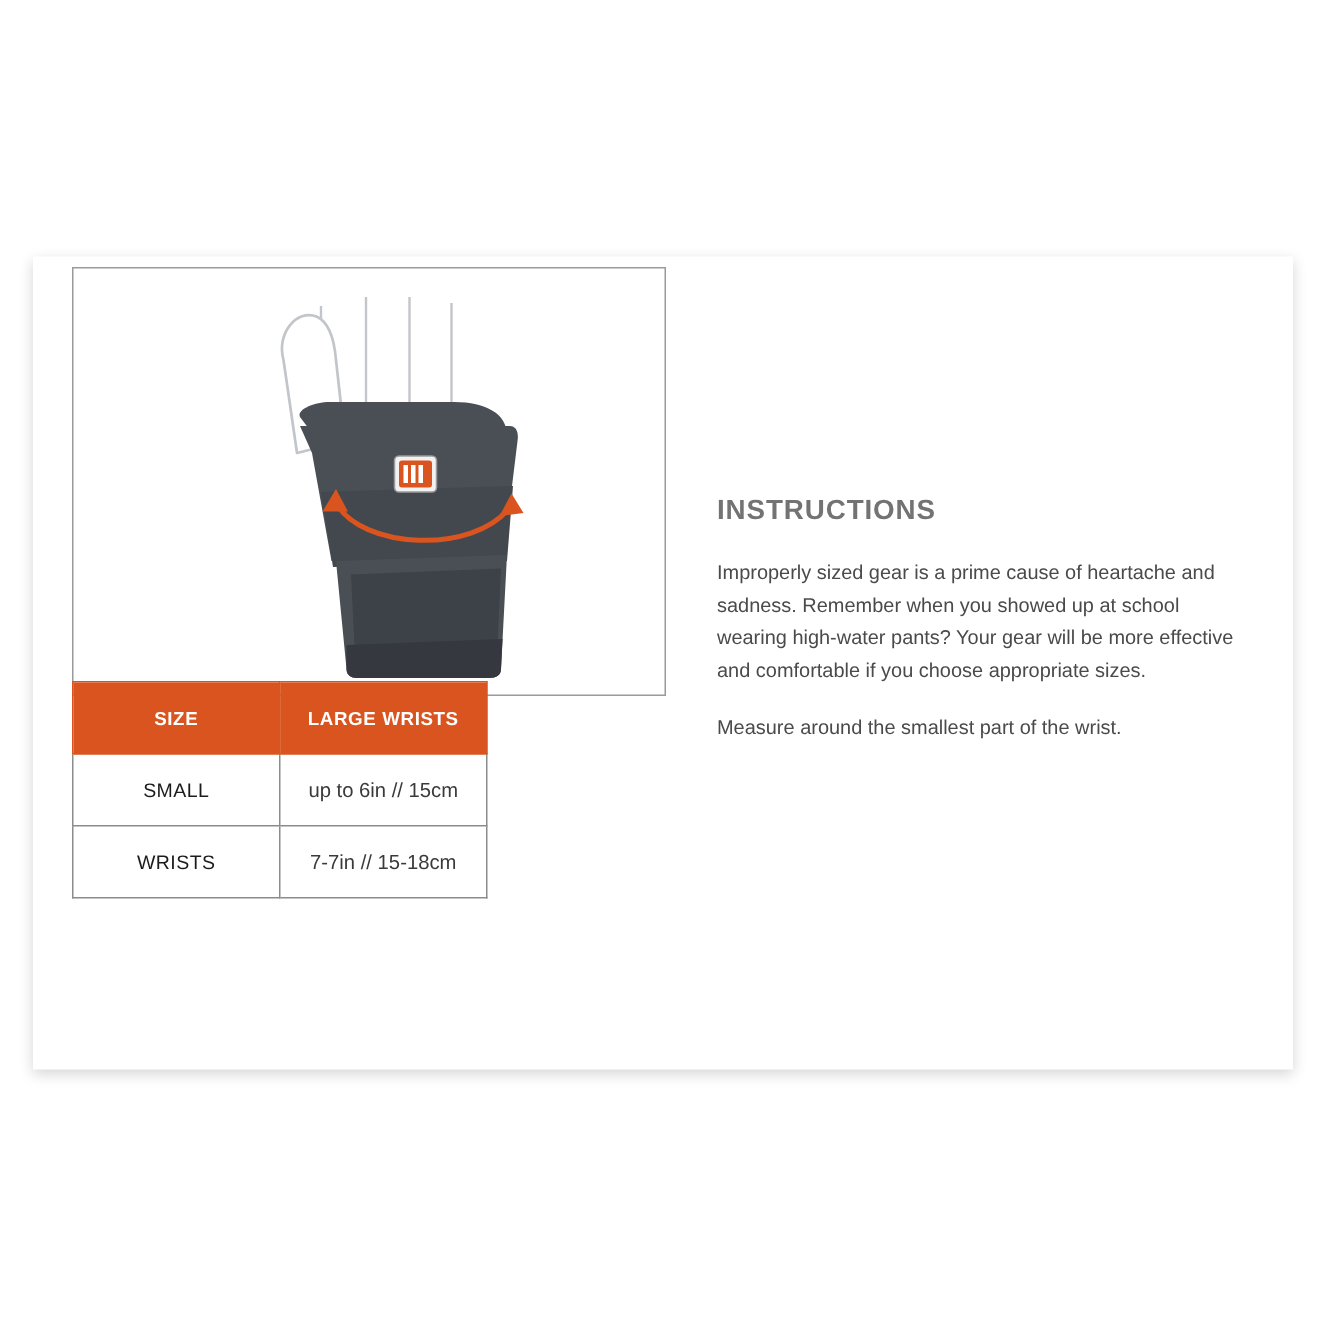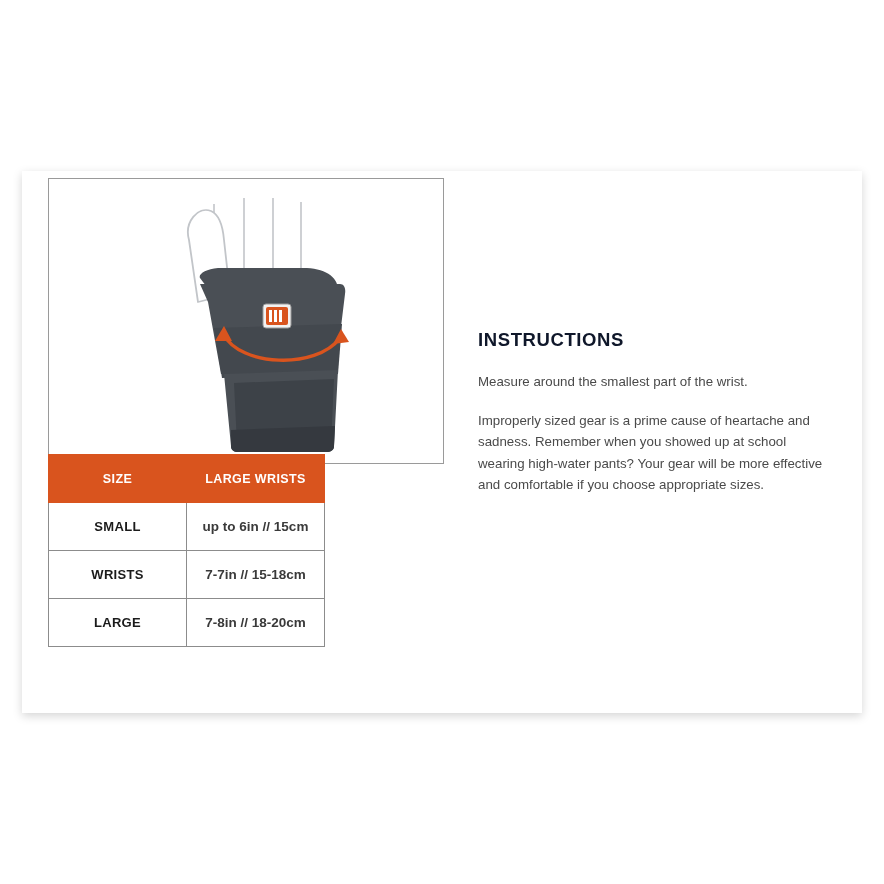--- a/index.html
+++ b/index.html
@@ -77,45 +77,45 @@
   .size-table thead th {
     background: #d9541e;
     color: #ffffff;
     font-size: 12.5px;
     font-weight: bold;
     letter-spacing: 0.4px;
     border-color: #d9541e;
   }
   .size-table tbody td.size-cell {
     font-size: 13px;
-    font-weight: bold;
+    font-weight: normal;
     color: #1b1b1b;
     letter-spacing: 0.3px;
     width: 123px;
   }
   .size-table tbody td.fits-cell {
     font-size: 13.5px;
     color: #3a3a3a;
-    font-weight: bold;
+    font-weight: normal;
     width: 154px;
   }
 
   
   .instructions {
     position: absolute;
     left: 456px;
     top: 158px;
     width: 352px;
   }
   .instructions h2 {
     margin: 0 0 20px 0;
     font-size: 18.5px;
     font-weight: bold;
     letter-spacing: 0.6px;
-    color: #0f172a;
+    color: #737373;
   }
   .instructions p {
     margin: 0 0 17px 0;
     font-size: 13.3px;
     line-height: 1.62;
     color: #4a4a4a;
   }
   .instructions p:last-child { margin-bottom: 0; }
 </style>
 </head>
@@ -178,27 +178,23 @@
       </thead>
       <tbody>
         <tr>
           <td class="size-cell">SMALL</td>
           <td class="fits-cell">up to 6in // 15cm</td>
         </tr>
         <tr>
           <td class="size-cell">WRISTS</td>
           <td class="fits-cell">7-7in // 15-18cm</td>
         </tr>
-        <tr>
-          <td class="size-cell">LARGE</td>
-          <td class="fits-cell">7-8in // 18-20cm</td>
-        </tr>
       </tbody>
     </table>
 
     <div class="instructions">
       <h2>INSTRUCTIONS</h2>
+      <p>Improperly sized gear is a prime cause of heartache and sadness. Remember when you showed up at school wearing high-water pants? Your gear will be more effective and comfortable if you choose appropriate sizes.</p>
       <p>Measure around the smallest part of the wrist.</p>
-      <p>Improperly sized gear is a prime cause of heartache and sadness. Remember when you showed up at school wearing high-water pants? Your gear will be more effective and comfortable if you choose appropriate sizes.</p>
     </div>
 
   </div>
 </div>
 
 </body></html>

